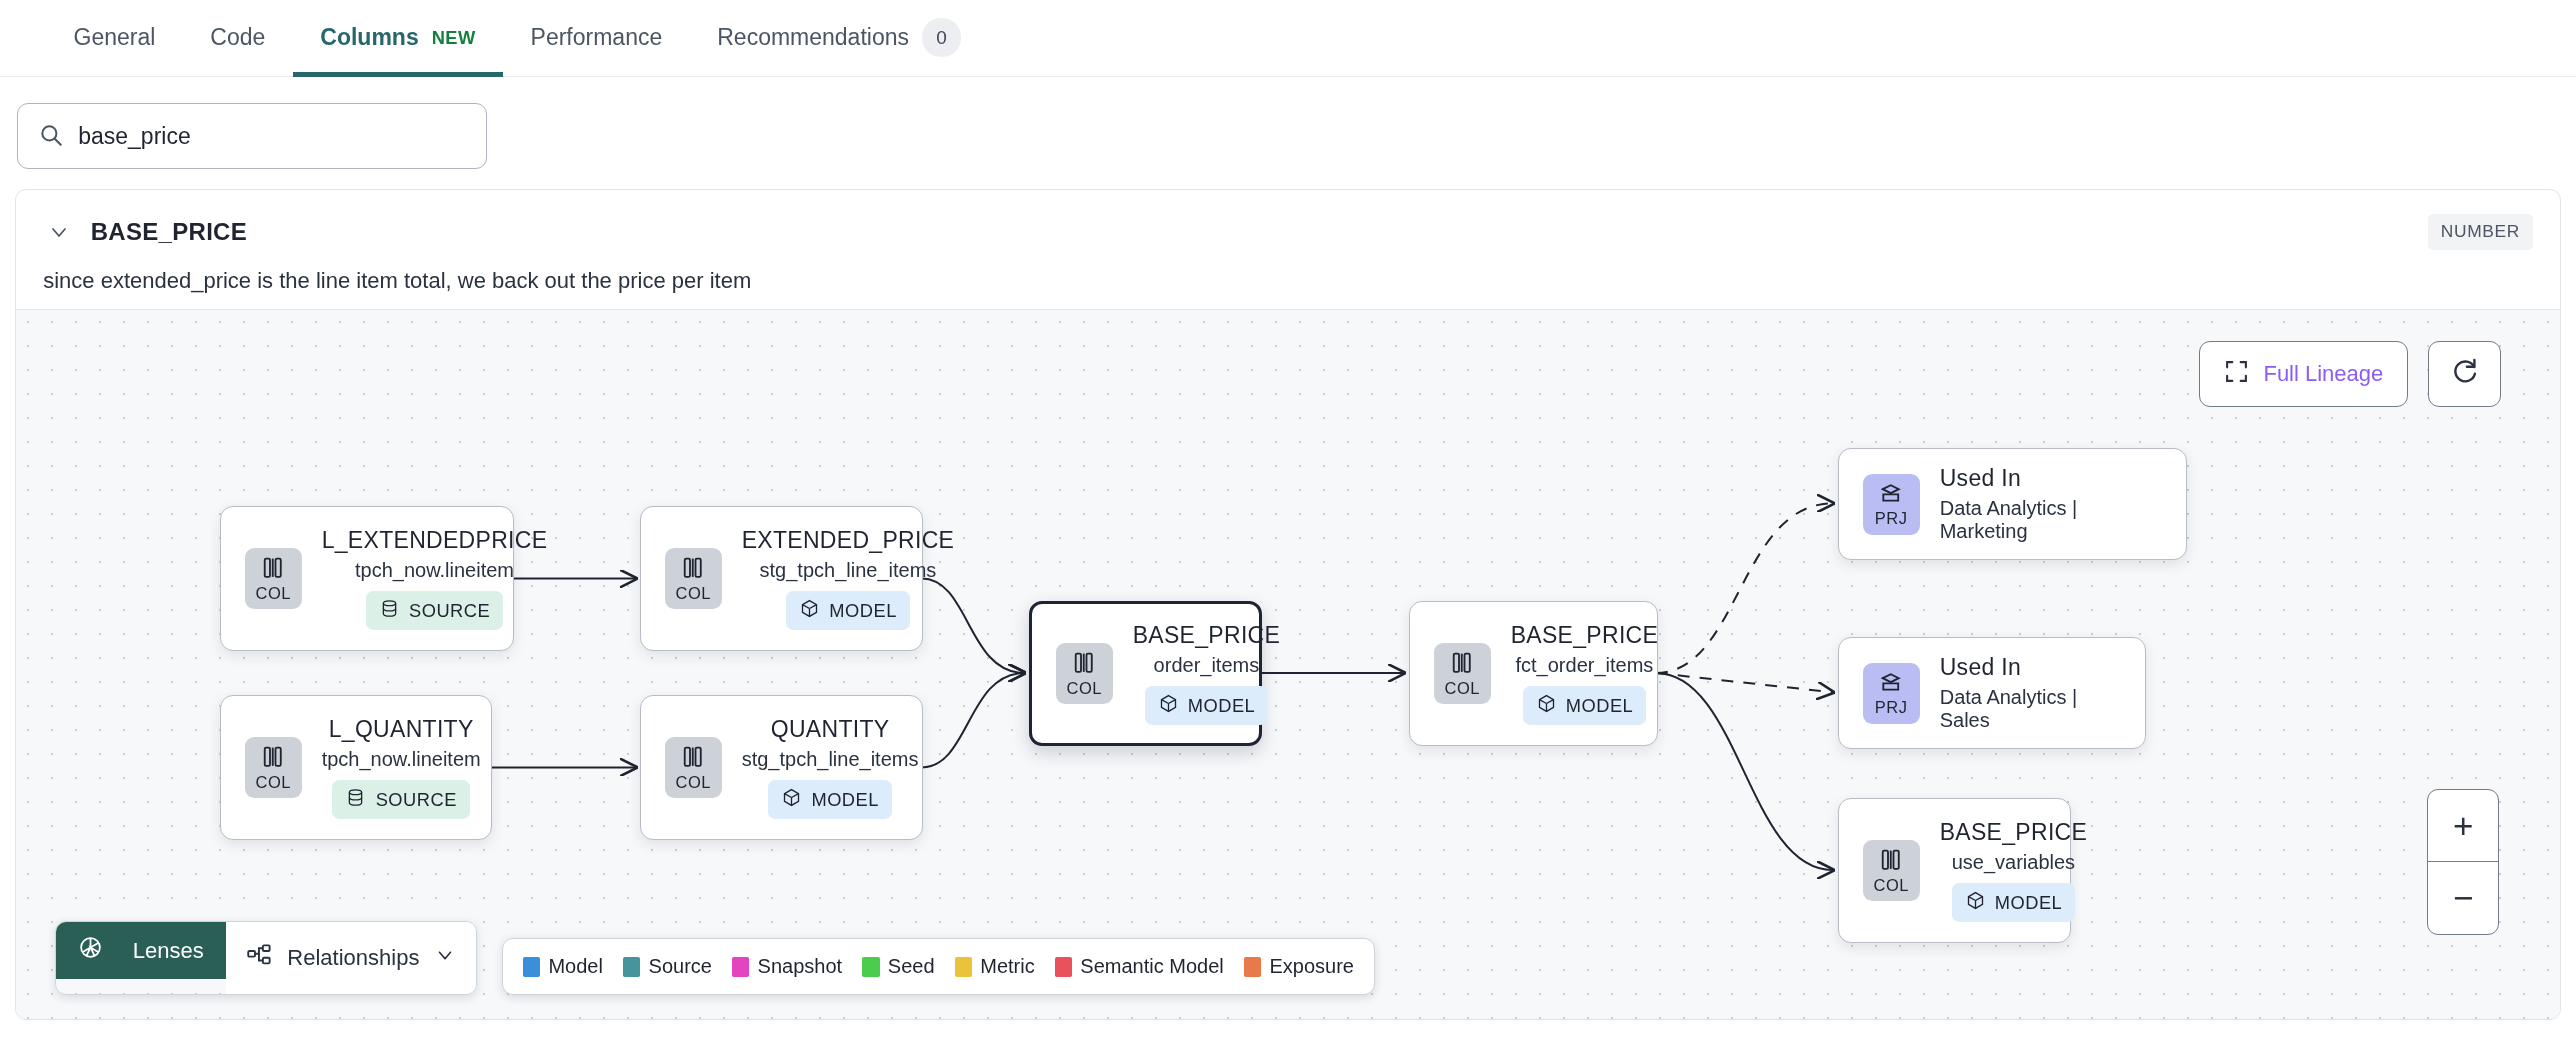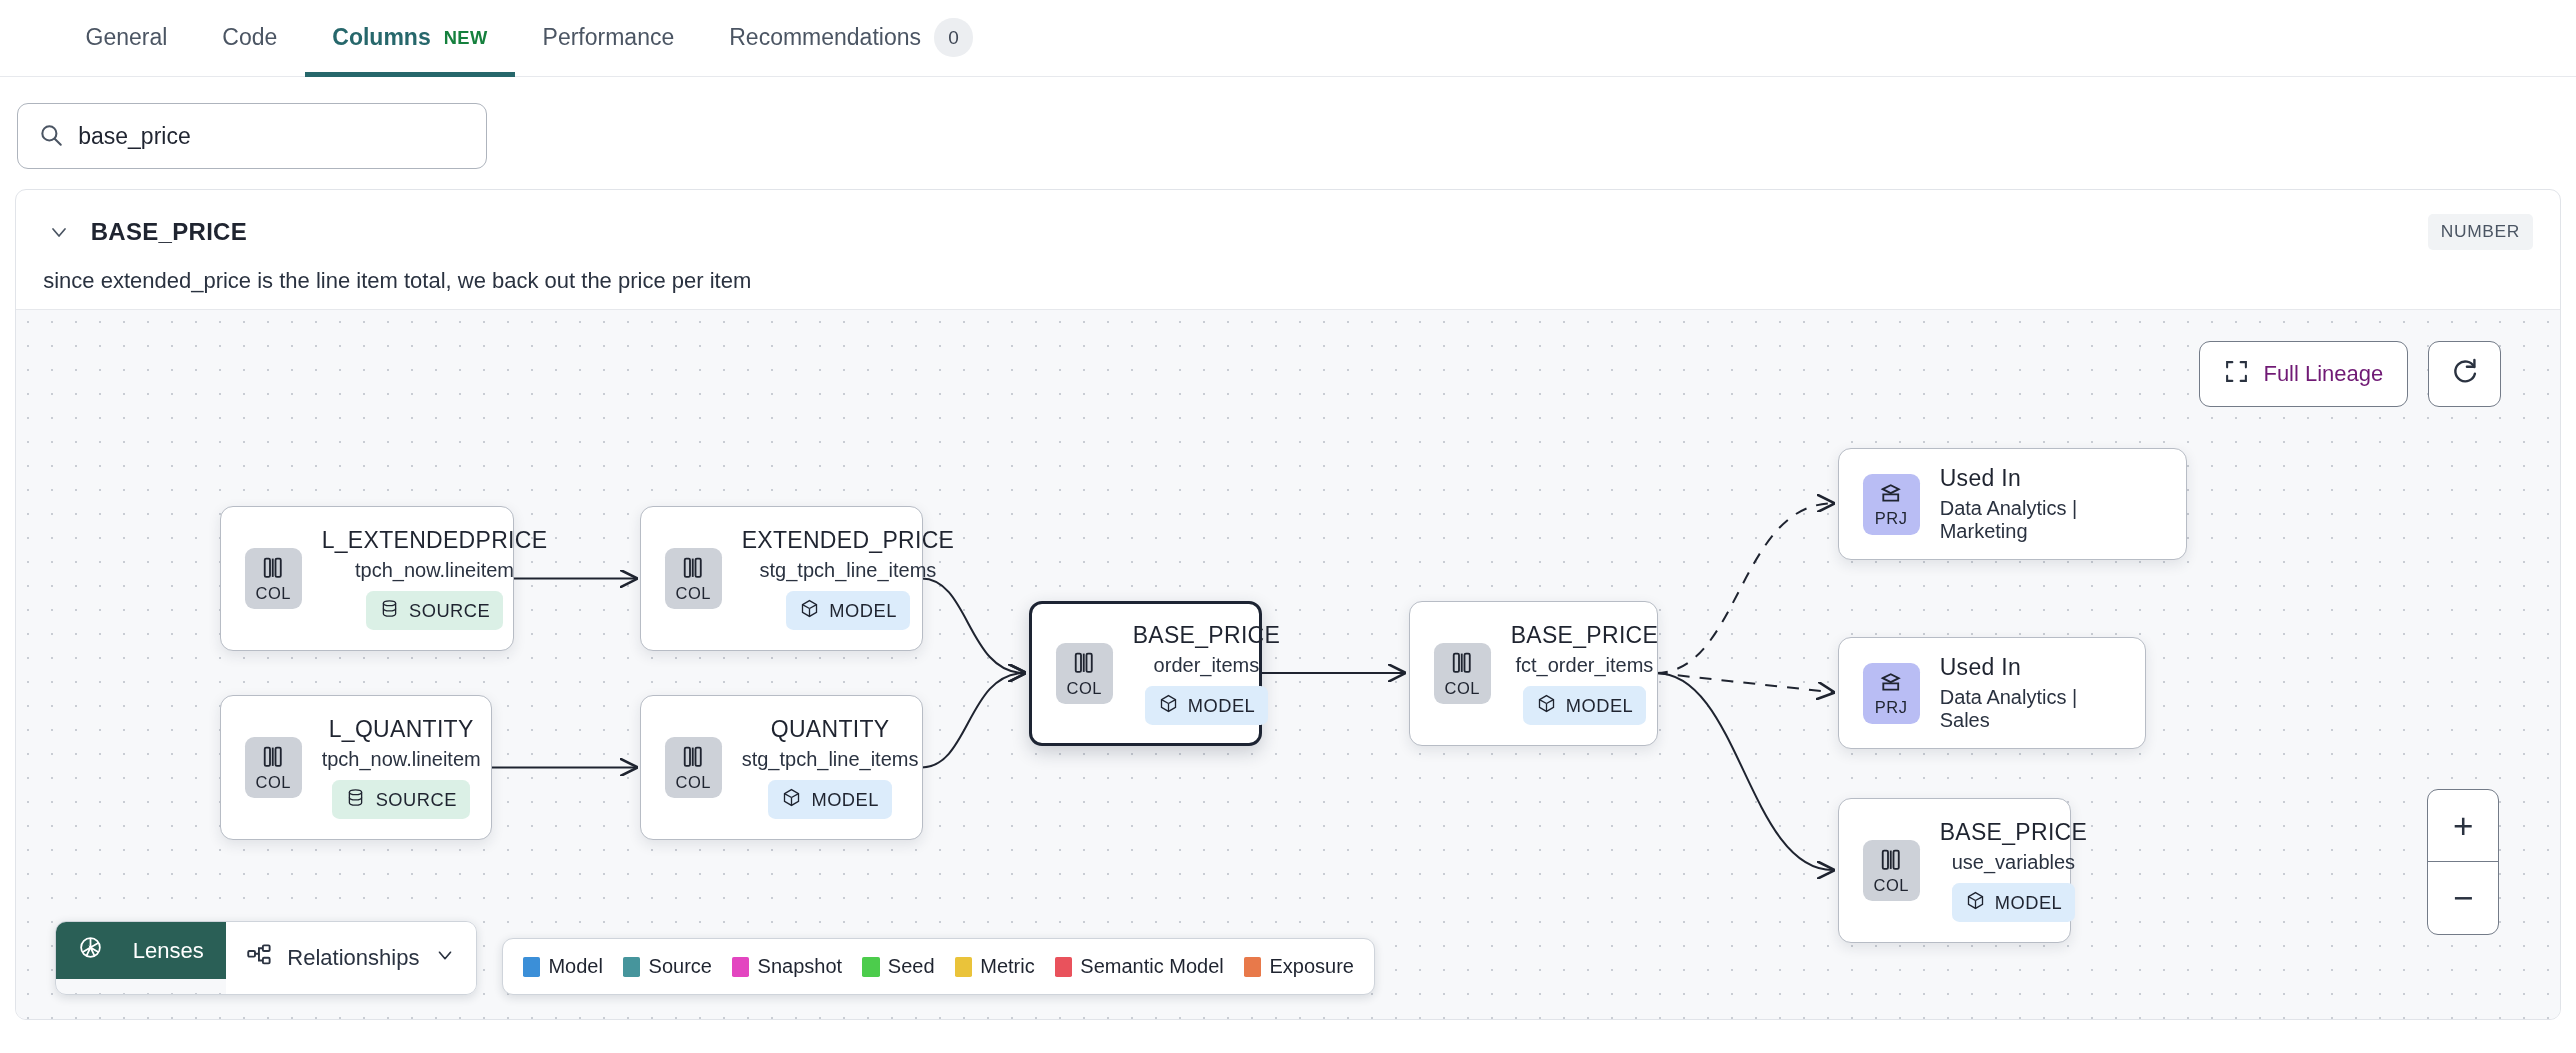--- a/index.html
+++ b/index.html
@@ -9,21 +9,21 @@
     font-family: "Liberation Sans", sans-serif;
     overflow: hidden;
   }
 
   
   .tabbar {
     position: relative;
     height: 77px;
     display: flex;
     align-items: flex-start;
-    padding: 0 0 0 58px;
+    padding: 0 0 0 46px;
     border-bottom: 1.8px solid #e7e9ed;
   }
   .tab {
     height: 75px;
     display: flex;
     align-items: center;
     gap: 13px;
     padding: 0 27.5px;
     font-size: 23px;
     color: #4b5563;
@@ -178,21 +178,21 @@
   .btn-full {
     position: absolute;
     right: 152px; top: 31px;
     height: 66px;
     background: #fff;
     border: 1.8px solid #737b88;
     border-radius: 11px;
     display: flex; align-items: center; gap: 14.7px;
     padding: 0 24px;
     font-size: 22px;
-    color: #701a75;
+    color: #8b5cf6;
     cursor: pointer;
   }
   .btn-refresh {
     position: absolute;
     right: 59px; top: 31px;
     width: 73px; height: 66px;
     background: #fff;
     border: 1.8px solid #737b88;
     border-radius: 11px;
     display: flex; align-items: center; justify-content: center;

